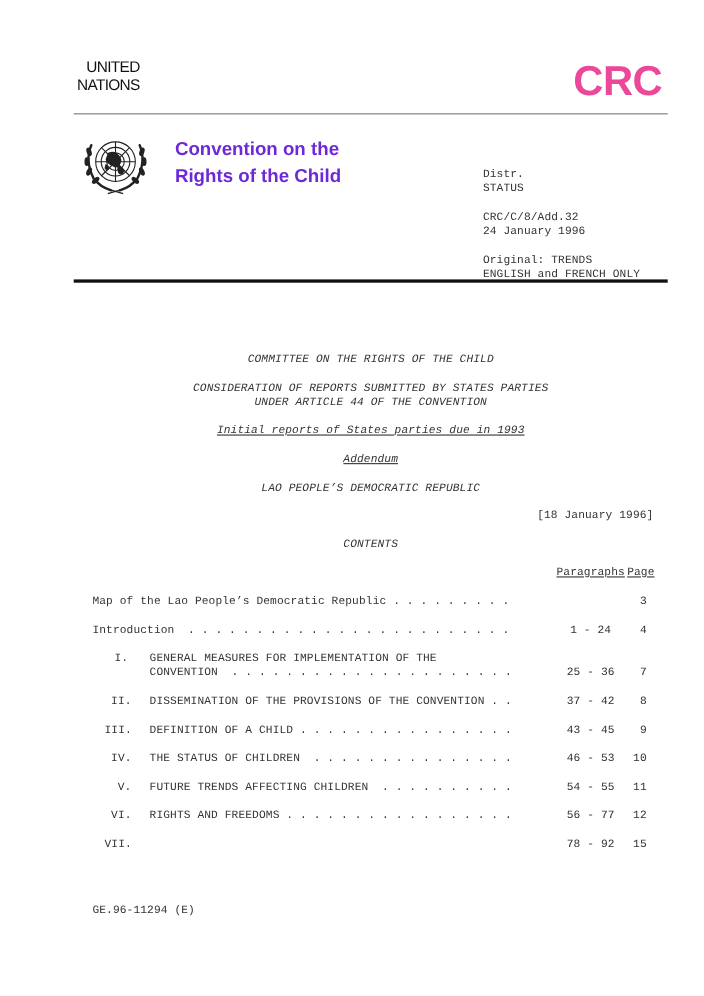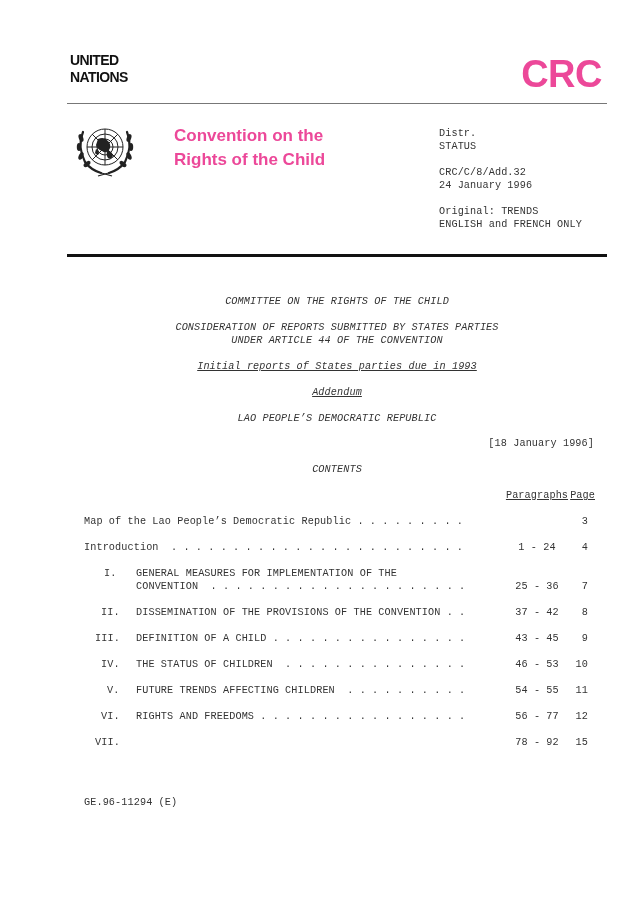--- a/index.html
+++ b/index.html
@@ -1,25 +1,25 @@
 <!DOCTYPE html>
 <html><head>
   <meta charset="utf-8">
   <style>
     html, body { margin: 0; padding: 0; background: #ffffff; }
     body { width: 640px; height: 905px; position: relative; overflow: hidden; color: #222; }
     .abs { position: absolute; }
     .sans { font-family: "Liberation Sans", "DejaVu Sans", sans-serif; }
-    .mono { font-family: "Liberation Mono", "DejaVu Sans Mono", monospace; font-size: 10.2px; color: #333; letter-spacing: 0.1px; }
-    .un-name { left: 70px; top: 52px; font-weight: bold; font-size: 14px; line-height: 17px; color: #111; letter-spacing: -0.6px; }
+    .mono { font-family: "Liberation Mono", "DejaVu Sans Mono", monospace; font-size: 10.2px; color: #333; letter-spacing: 0.1px; margin-top: 26px; }
+    .un-name { left: 70px; top: 52px; font-weight: normal; font-size: 14px; line-height: 17px; color: #111; letter-spacing: -0.6px; text-align: right; }
     .crc { right: 38px; top: 52px; font-weight: bold; font-size: 38px; line-height: 44px; color: #ec4899; letter-spacing: -0.5px; }
     .rule-thin { left: 67px; top: 103px; width: 540px; height: 1px; background: #777; }
     .rule-thick { left: 67px; top: 254px; width: 540px; height: 3px; background: #111; }
     .emblem { left: 74px; top: 120px; width: 62px; height: 58px; }
-    .conv-title { left: 174px; top: 124px; font-weight: bold; font-size: 17px; line-height: 24px; color: #ec4899; }
+    .conv-title { left: 159px; top: 124px; font-weight: bold; font-size: 17px; line-height: 24px; color: #6d28d9; }
     .distr { left: 439px; top: 127px; line-height: 13px; }
     .distr p { margin: 0; }
     .gap { height: 13px; }
     .center { left: 67px; width: 540px; text-align: center; line-height: 13px; font-style: italic; }
     .u { text-decoration: underline; }
     .right { right: 46px; }
     .toc-row { left: 84px; width: 512px; height: 13px; line-height: 13px; }
     .toc-row .num { position: absolute; right: 475px; text-align: right; }
     .toc-row .title { position: absolute; left: 52px; white-space: pre; }
     .toc-row .title.full { left: 0; }

